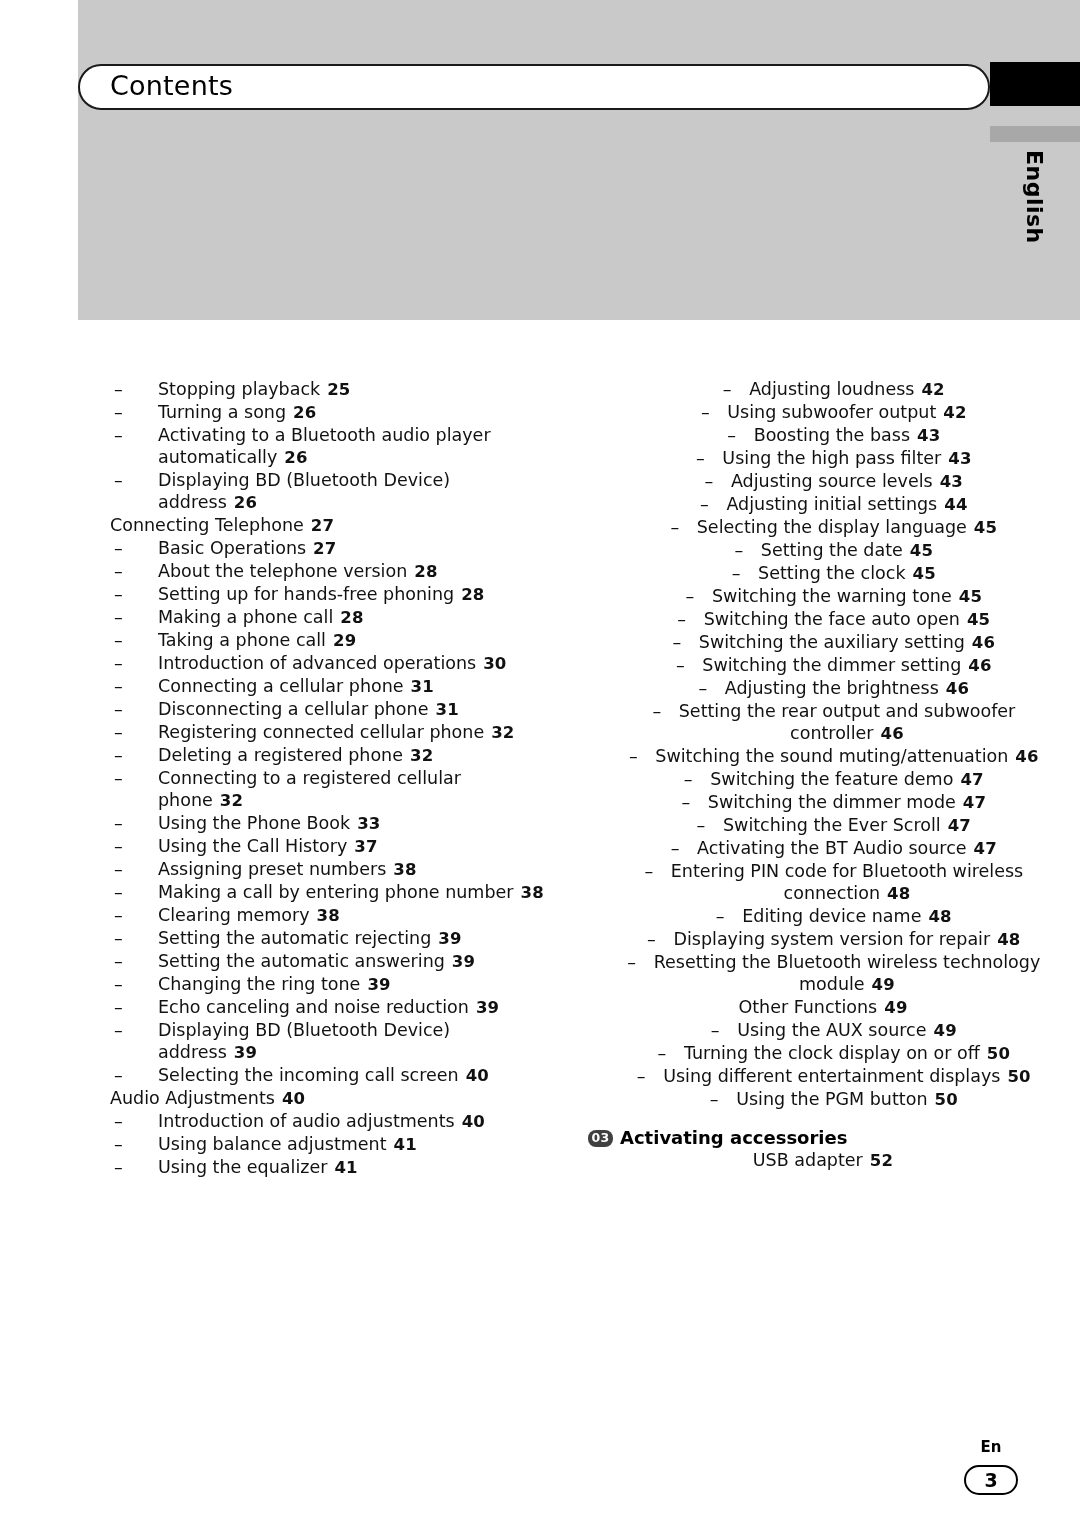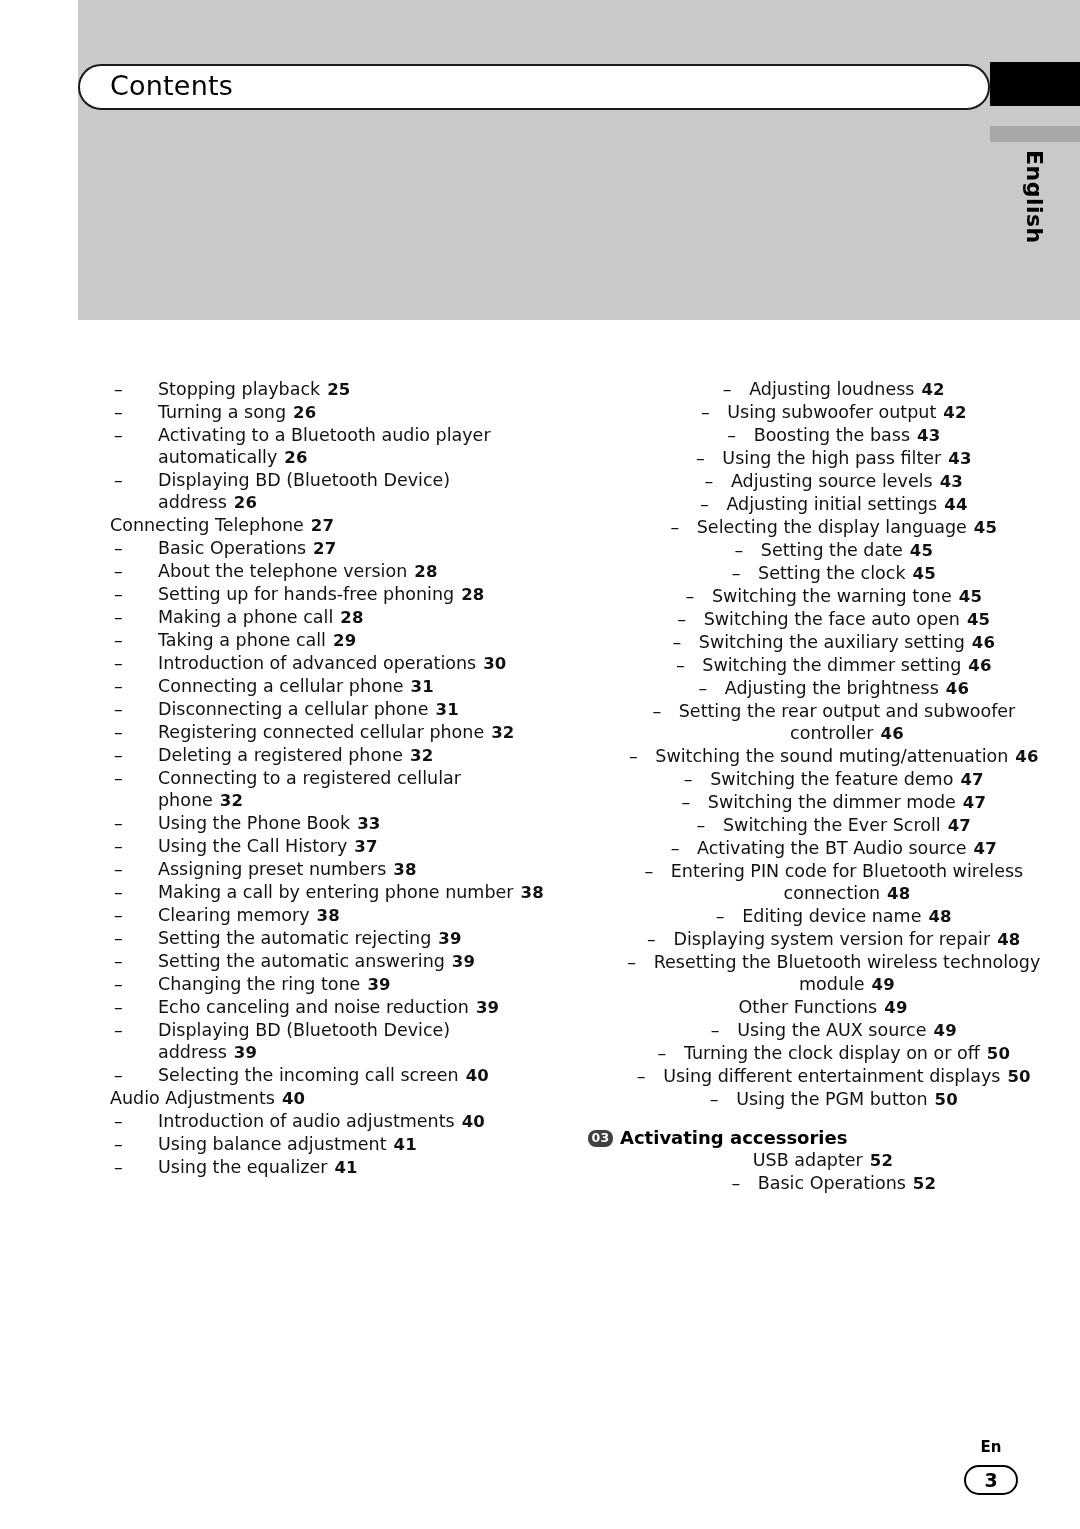--- a/index.html
+++ b/index.html
@@ -254,19 +254,18 @@
     <div class="entry lvl1"><span>Other Functions</span><span class="pg">49</span></div>
     <div class="entry lvl2"><span class="dash">–</span><span>Using the AUX source</span><span class="pg">49</span></div>
     <div class="entry lvl2"><span class="dash">–</span><span>Turning the clock display on or off</span><span class="pg">50</span></div>
     <div class="entry lvl2"><span class="dash">–</span><span>Using different entertainment displays</span><span class="pg">50</span></div>
     <div class="entry lvl2"><span class="dash">–</span><span>Using the PGM button</span><span class="pg">50</span></div>
     <div class="chapter">
       <span class="chapnum">03</span>
       <span>Activating accessories</span>
     </div>
     <div class="entry lvl1"><span>USB adapter</span><span class="pg">52</span></div>
-    <div class="entry lvl2"><span class="dash">–</span><span>Basic Operations</span><span class="pg">52</span></div>
   </div>
 
 <div class="footer">
   <div class="footer-en">En</div>
   <div class="footer-page">3</div>
 </div>
 
 </body></html>

